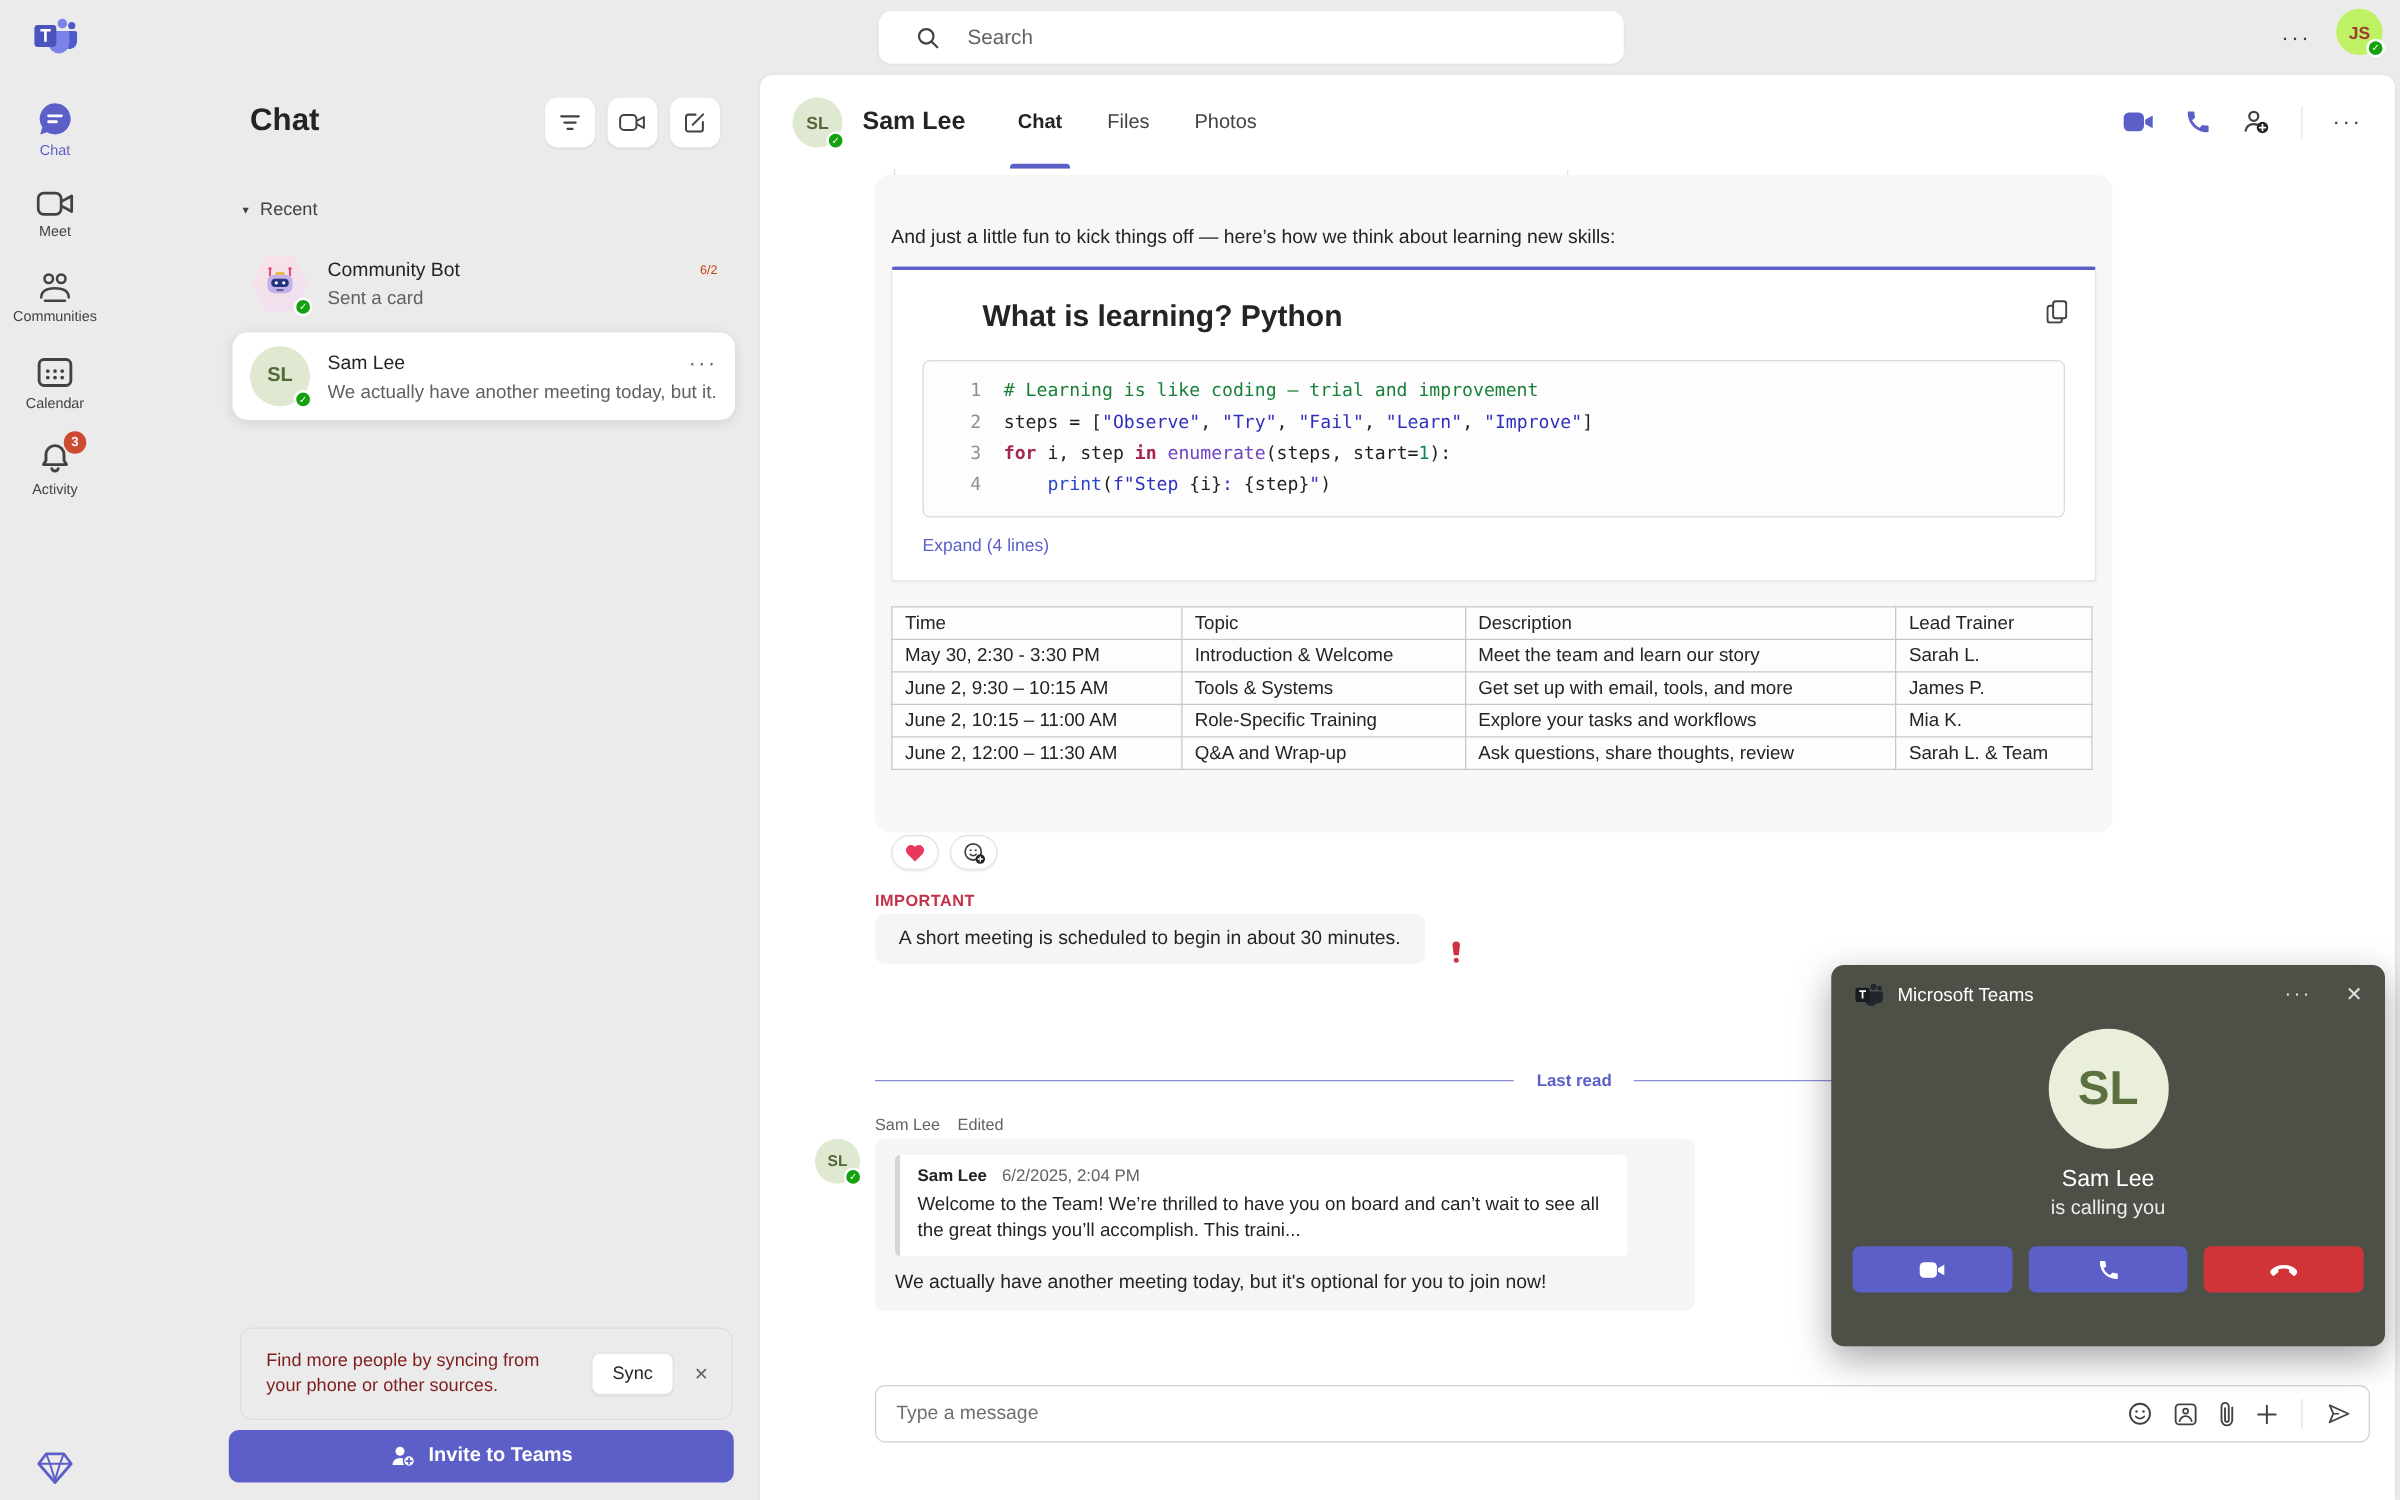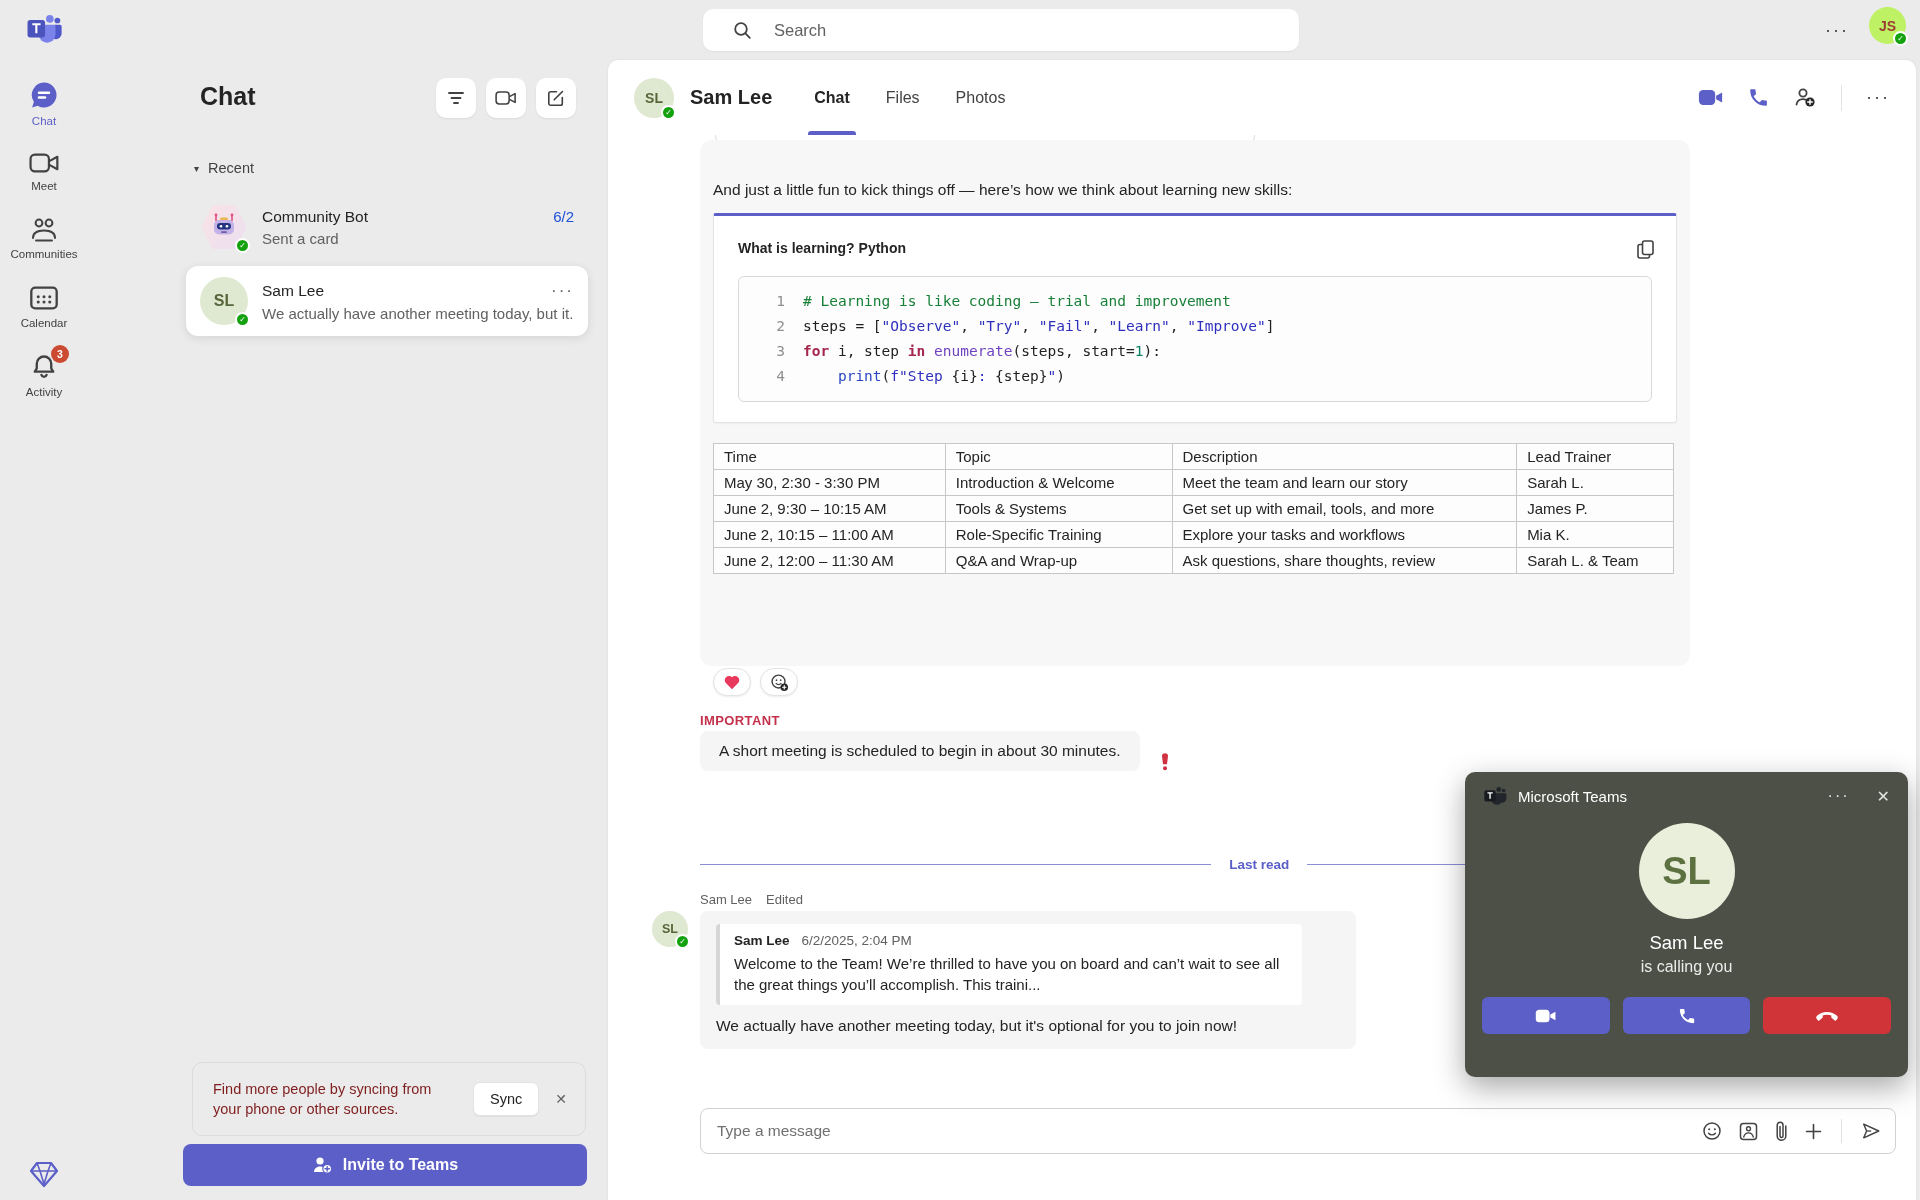--- a/index.html
+++ b/index.html
@@ -29,21 +29,21 @@
   .cl-recent { position:absolute; left:106px; top:160px; display:flex; align-items:center;
     gap:9px; font-size:14.5px; color:#424242; cursor:pointer; }
   .caret { font-size:10px; color:#424242; }
   .conv-list { position:absolute; left:98px; right:12px; top:192px; }
   .conv { display:flex; align-items:center; gap:14px; padding:11px 14px; border-radius:12px;
     cursor:pointer; position:relative; margin-bottom:4px; }
   .conv.selected { background:#fff; box-shadow:0 2px 10px rgba(0,0,0,.10); }
   .conv-body { flex:1; min-width:0; }
   .conv-toprow { display:flex; align-items:center; }
   .conv-name { font-size:15.5px; color:#242424; flex:1; }
-  .conv-time { font-size:15px; color:#1d4ed8; }
+  .conv-time { font-size:10px; color:#c2410c; }
   .conv-more { font-size:17px; color:#616161; letter-spacing:2px; }
   .conv-preview { font-size:15px; color:#616161; margin-top:4px; white-space:nowrap;
     overflow:hidden; }
   .avatar { position:relative; flex:none; border-radius:50%;
     display:flex; align-items:center; justify-content:center; font-weight:bold; }
   .av-48 { width:48px; height:48px; font-size:16px; }
   .av-sl { background:#dfe8d0; color:#55673a; }
   .hexbot { width:48px; height:48px; position:relative; flex:none; }
   .hexshape { width:48px; height:48px;
     clip-path:polygon(26% 4%, 74% 4%, 97% 50%, 74% 96%, 26% 96%, 3% 50%);
@@ -95,21 +95,21 @@
 
   .content { position:absolute; left:0; right:0; top:75px; bottom:0; }
   .partial-card { position:absolute; left:107px; top:0; width:540px; height:11px;
     background:#fff; border:1px solid #dcdcdc; border-top:none; border-radius:0 0 10px 10px; }
   .bubble-block { position:absolute; left:92px; top:5px; width:990px; height:526px;
     background:#f7f7f8; border-radius:12px; padding:40px 13px 0; }
   .intro-text { font-size:15.5px; line-height:20px; }
   .learn-card { position:relative; margin-top:13px; background:#fff;
     border:1px solid #e4e4e4; border-top:3px solid #5b5fc7; border-radius:3px;
     padding:24px 24px 20px; box-shadow:0 1px 2px rgba(0,0,0,.04); }
-  .card-title { font-size:14px; font-weight:bold; }
+  .card-title { font-size:24px; font-weight:bold;margin-left:48px; }
   .copy-btn { position:absolute; right:22px; top:24px; cursor:pointer; }
   .code-block { margin-top:20px; border:1px solid #d9d9d9; border-radius:6px;
     background:#fdfdfd; padding:12px 0;
     font-family:"DejaVu Sans Mono","Liberation Mono",monospace;
     font-size:14.5px; line-height:25px; color:#1f1f1f; }
   .code-line { white-space:pre; }
   .ln { display:inline-block; width:46px; text-align:right; color:#8f8f8f;
     margin-right:18px; }
   .tk-com { color:#188038; } .tk-str { color:#2f2fbe; }
   .tk-kw { color:#a6264e; font-weight:bold; } .tk-fn { color:#6f42c1; }
@@ -414,20 +414,21 @@
             <rect x="5.5" y="1" width="10.5" height="13.5" rx="2" fill="none" stroke="#424242" stroke-width="1.6"></rect>
             <path d="M5.5 4.5H3a2 2 0 0 0-2 2V16a2 2 0 0 0 2 2h7.5a2 2 0 0 0 2-2v-1.5" fill="none" stroke="#424242" stroke-width="1.6"></path>
           </svg>
         </span>
         <div class="code-block">
             <div class="code-line"><span class="ln">1</span><span class="tk-com"># Learning is like coding — trial and improvement</span></div>
             <div class="code-line"><span class="ln">2</span><span>steps = [</span><span class="tk-str">"Observe"</span><span>, </span><span class="tk-str">"Try"</span><span>, </span><span class="tk-str">"Fail"</span><span>, </span><span class="tk-str">"Learn"</span><span>, </span><span class="tk-str">"Improve"</span><span>]</span></div>
             <div class="code-line"><span class="ln">3</span><span class="tk-kw">for</span><span> i, step </span><span class="tk-kw">in</span><span> </span><span class="tk-fn">enumerate</span><span>(steps, start=</span><span class="tk-num">1</span><span>):</span></div>
             <div class="code-line"><span class="ln">4</span><span>    </span><span class="tk-fn2">print</span><span>(</span><span class="tk-str">f"Step </span><span>{i}</span><span class="tk-str">: </span><span>{step}</span><span class="tk-str">"</span><span>)</span></div>
           </div>
+        <div class="expand-link">Expand (4 lines)</div>
       </div>
 
       <table class="sched">
           <thead>
             <tr>
               <th style="width: 232px;">Time</th>
               <th style="width: 227px;">Topic</th>
               <th style="width: 345px;">Description</th>
               <th style="width: 157px;">Lead Trainer</th>
             </tr>

